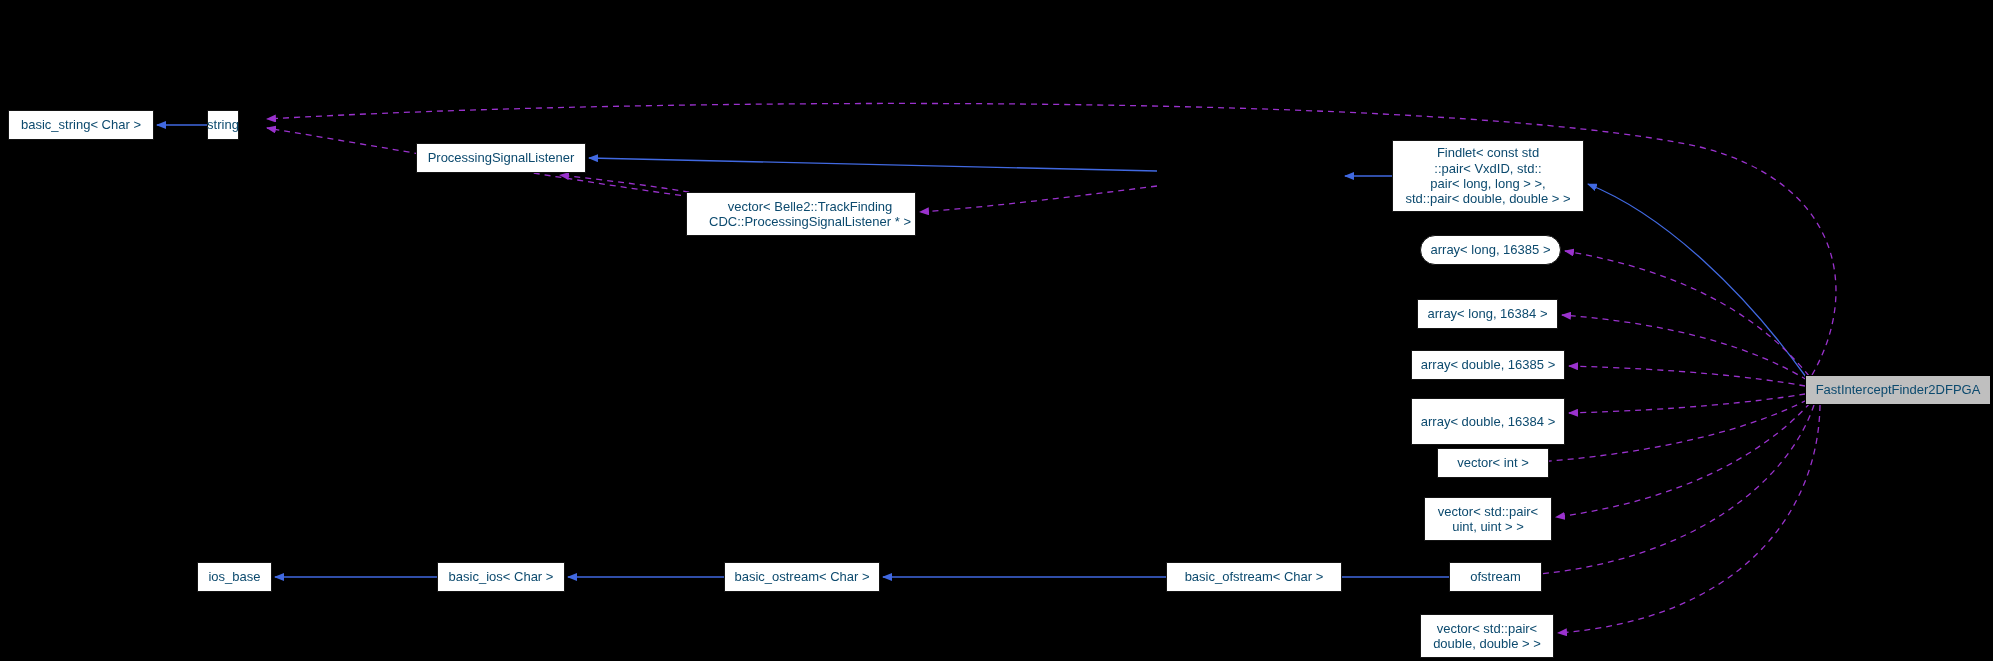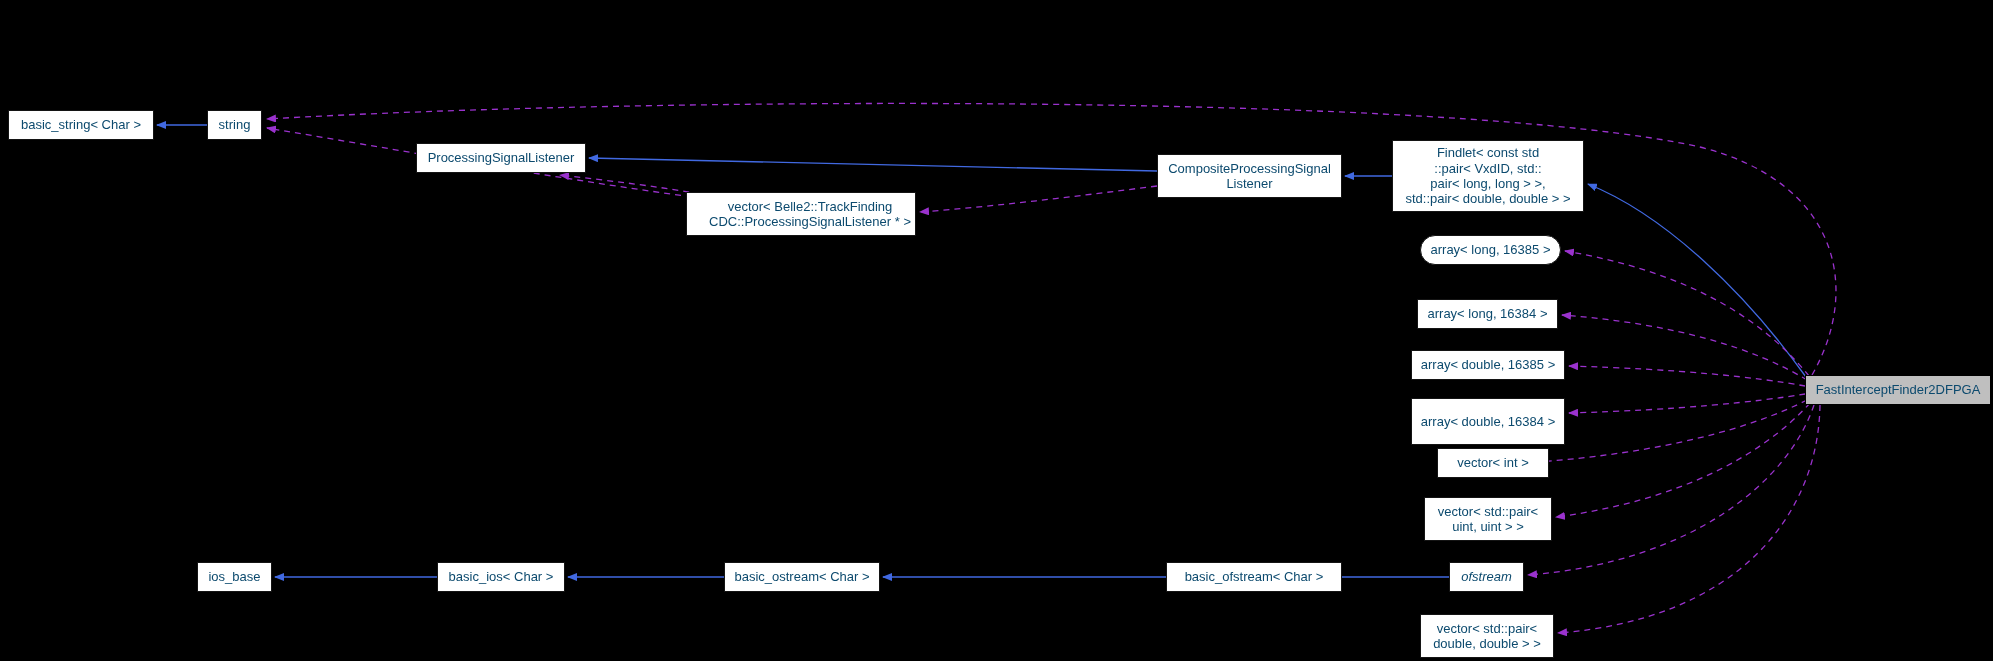--- a/index.html
+++ b/index.html
@@ -82,37 +82,33 @@
     <path class="edge dashed" d="M 1807 400 C 1752 428, 1662 453, 1537 462" marker-end="url(#arrow-purple)" stroke="#9a32cd"></path>
     <path class="edge dashed" d="M 1810 403 C 1762 456, 1678 501, 1556 517" marker-end="url(#arrow-purple)" stroke="#9a32cd"></path>
     <path class="edge dashed" d="M 1814 405 C 1788 482, 1692 562, 1528 575" marker-end="url(#arrow-purple)" stroke="#9a32cd"></path>
     <path class="edge dashed" d="M 1820 405 C 1818 520, 1732 620, 1558 633" marker-end="url(#arrow-purple)" stroke="#9a32cd"></path>
   </svg>
 
   <div class="node" style="left:8px; top:110px; width:146px; height:30px;">
     <span>basic_string&lt; Char &gt;</span>
   </div>
 
-  <div class="node" style="left:207px; top:110px; width:55px; height:30px;">
+  <div class="node" style="left:207px; top:110px; width:32px; height:30px;">
     <span>string</span>
   </div>
 
   <div class="node" style="left:416px; top:143px; width:170px; height:30px;">
     <span>ProcessingSignalListener</span>
   </div>
 
   <div class="node" style="left:686px; top:192px; width:230px; height:44px;justify-content:flex-end;">
     <span>vector&lt; Belle2::TrackFinding
 CDC::ProcessingSignalListener * &gt;</span>
   </div>
 
-  <div class="node" style="left:1157px; top:154px; width:185px; height:44px;">
-    <span>CompositeProcessingSignal
-Listener</span>
-  </div>
 
   <div class="node" style="left:1392px; top:140px; width:192px; height:72px;">
     <span>Findlet&lt; const std
 ::pair&lt; VxdID, std::
 pair&lt; long, long &gt; &gt;,
  std::pair&lt; double, double &gt; &gt;</span>
   </div>
 
   <div class="node" style="left:1420px; top:235px; width:141px; height:30px;border-radius:15px;">
     <span>array&lt; long, 16385 &gt;</span>
@@ -148,21 +144,21 @@
   </div>
 
   <div class="node" style="left:724px; top:562px; width:156px; height:30px;">
     <span>basic_ostream&lt; Char &gt;</span>
   </div>
 
   <div class="node" style="left:1166px; top:562px; width:176px; height:30px;">
     <span>basic_ofstream&lt; Char &gt;</span>
   </div>
 
-  <div class="node" style="left:1449px; top:562px; width:75px; height:30px;font-style:italic;">
+  <div class="node" style="left:1449px; top:562px; width:93px; height:30px;">
     <span>ofstream</span>
   </div>
 
   <div class="node" style="left:1420px; top:614px; width:134px; height:44px;">
     <span>vector&lt; std::pair&lt;
 double, double &gt; &gt;</span>
   </div>
 
   <div class="node highlight" style="left:1805px; top:375px; width:186px; height:30px;">
     <span>FastInterceptFinder2DFPGA</span>

